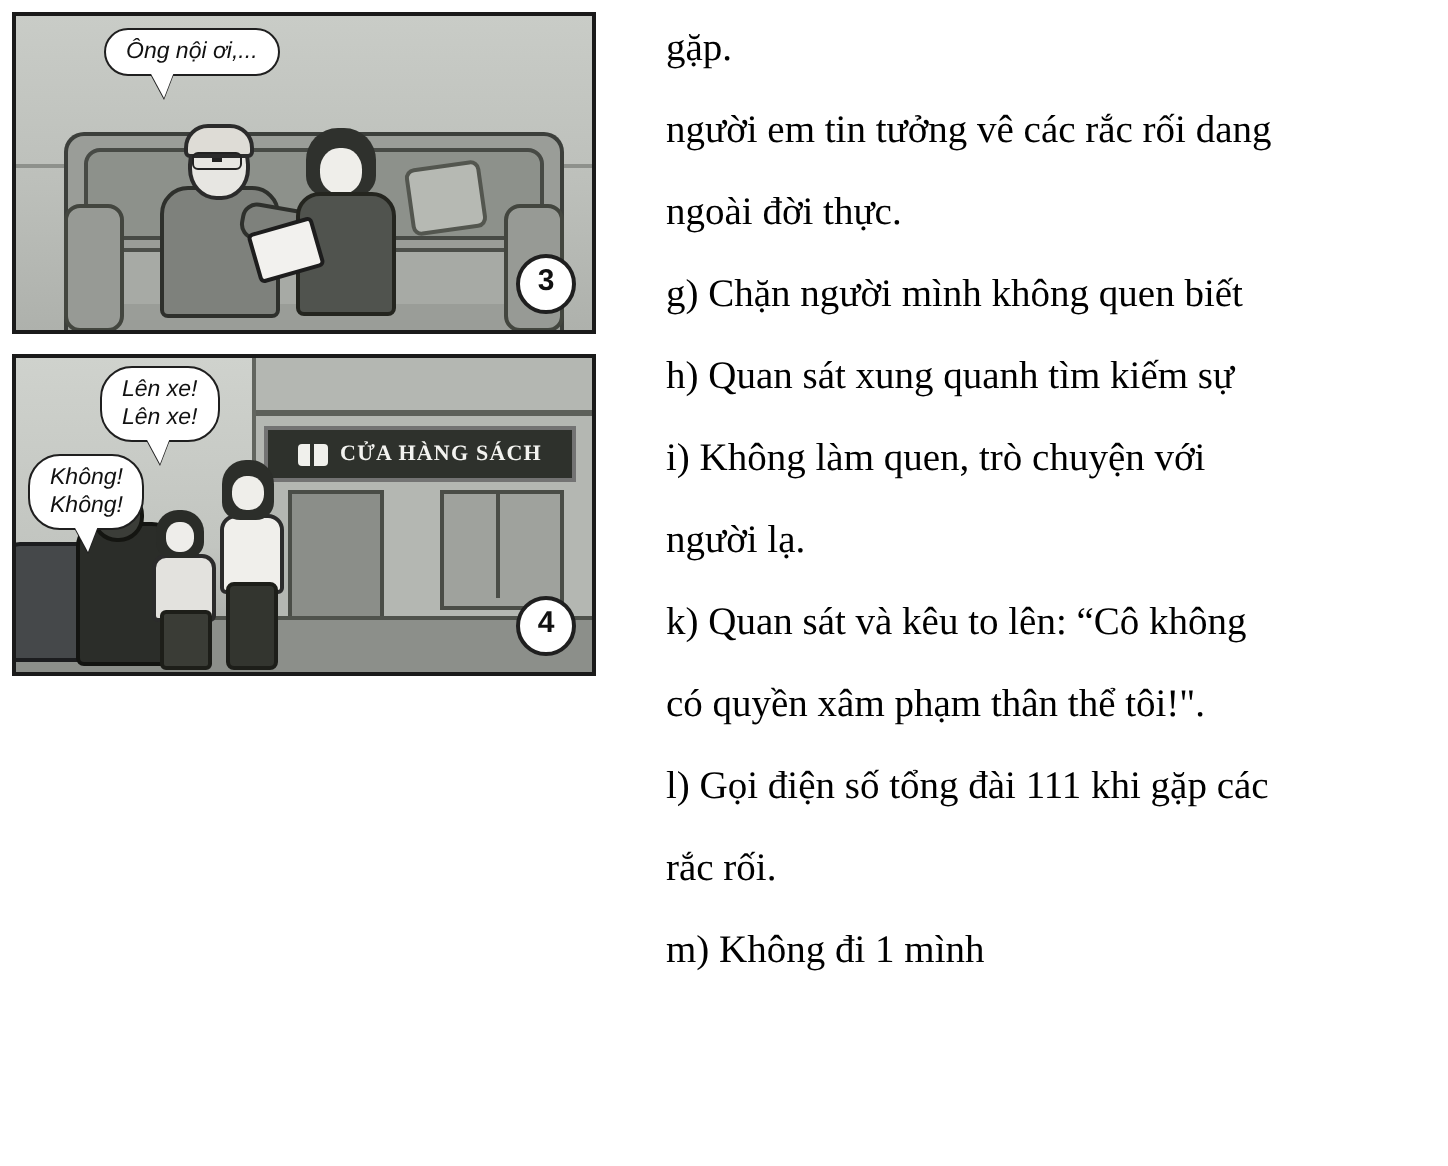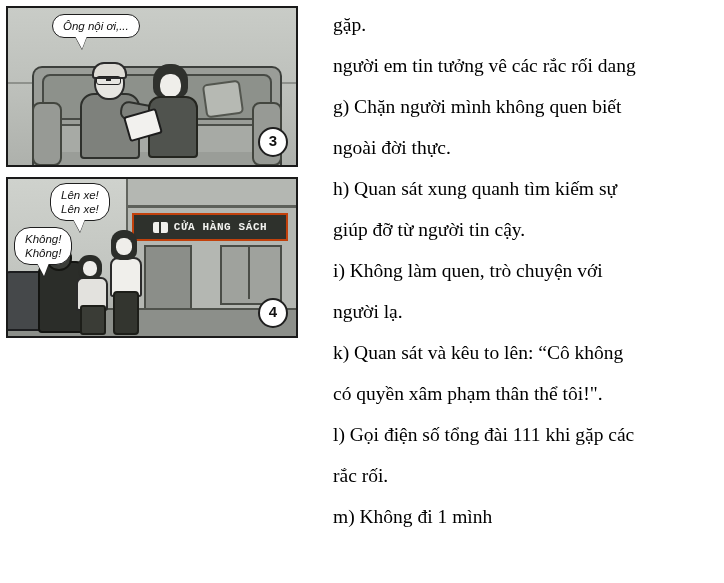--- a/index.html
+++ b/index.html
@@ -181,22 +181,22 @@
   }
   .shop {
     position: absolute; right: 0; top: 0; width: 168px; height: 146px;
     background: #b4b7b2; border-left: 2px solid #62655f;
   }
   .shop-roofline {
     position: absolute; right: 0; top: 26px; width: 168px; height: 3px; background: #5d605a;
   }
   .shop-sign {
     position: absolute; right: 8px; top: 34px; width: 152px; height: 24px;
-    background: #2e312c; border: 2px solid #c2410c;
-    color: #f3f3f0; font-family: Liberation Mono, monospace;
+    background: #2e312c; border: 2px solid #737373;
+    color: #f3f3f0; font-family: Liberation Serif, serif;
     font-size: 11px; font-weight: bold; letter-spacing: 0.6px;
     display: flex; align-items: center; justify-content: center; gap: 6px;
   }
   .sign-icon {
     width: 15px; height: 11px; background: #f0f0ec; border-radius: 2px;
     position: relative;
   }
   .sign-icon::after{
     content:""; position:absolute; left:6px; top:0; width:2px; height:11px; background:#2e312c;
   }
@@ -353,24 +353,23 @@
 Lên xe!</div>
       <div class="bubble" style="left:6px; top:48px;">Không!
 Không!</div>
       <div class="panel-num">4</div>
     </div>
   </div>
 
   <div class="text-col">
     <p>gặp.</p>
     <p>người em tin tưởng vê các rắc rối dang</p>
+    <p>ngoài đời thực.</p>
     <p>g) Chặn người mình không quen biết</p>
-    <p>ngoài đời thực.</p>
     <p>h) Quan sát xung quanh tìm kiếm sự</p>
-    <p>giúp đỡ từ người tin cậy.</p>
     <p>i) Không làm quen, trò chuyện với</p>
     <p>người lạ.</p>
     <p>k) Quan sát và kêu to lên: “Cô không</p>
     <p>có quyền xâm phạm thân thể tôi!".</p>
     <p>l) Gọi điện số tổng đài 111 khi gặp các</p>
     <p>rắc rối.</p>
     <p>m) Không đi 1 mình</p>
   </div>
 </div>
 

